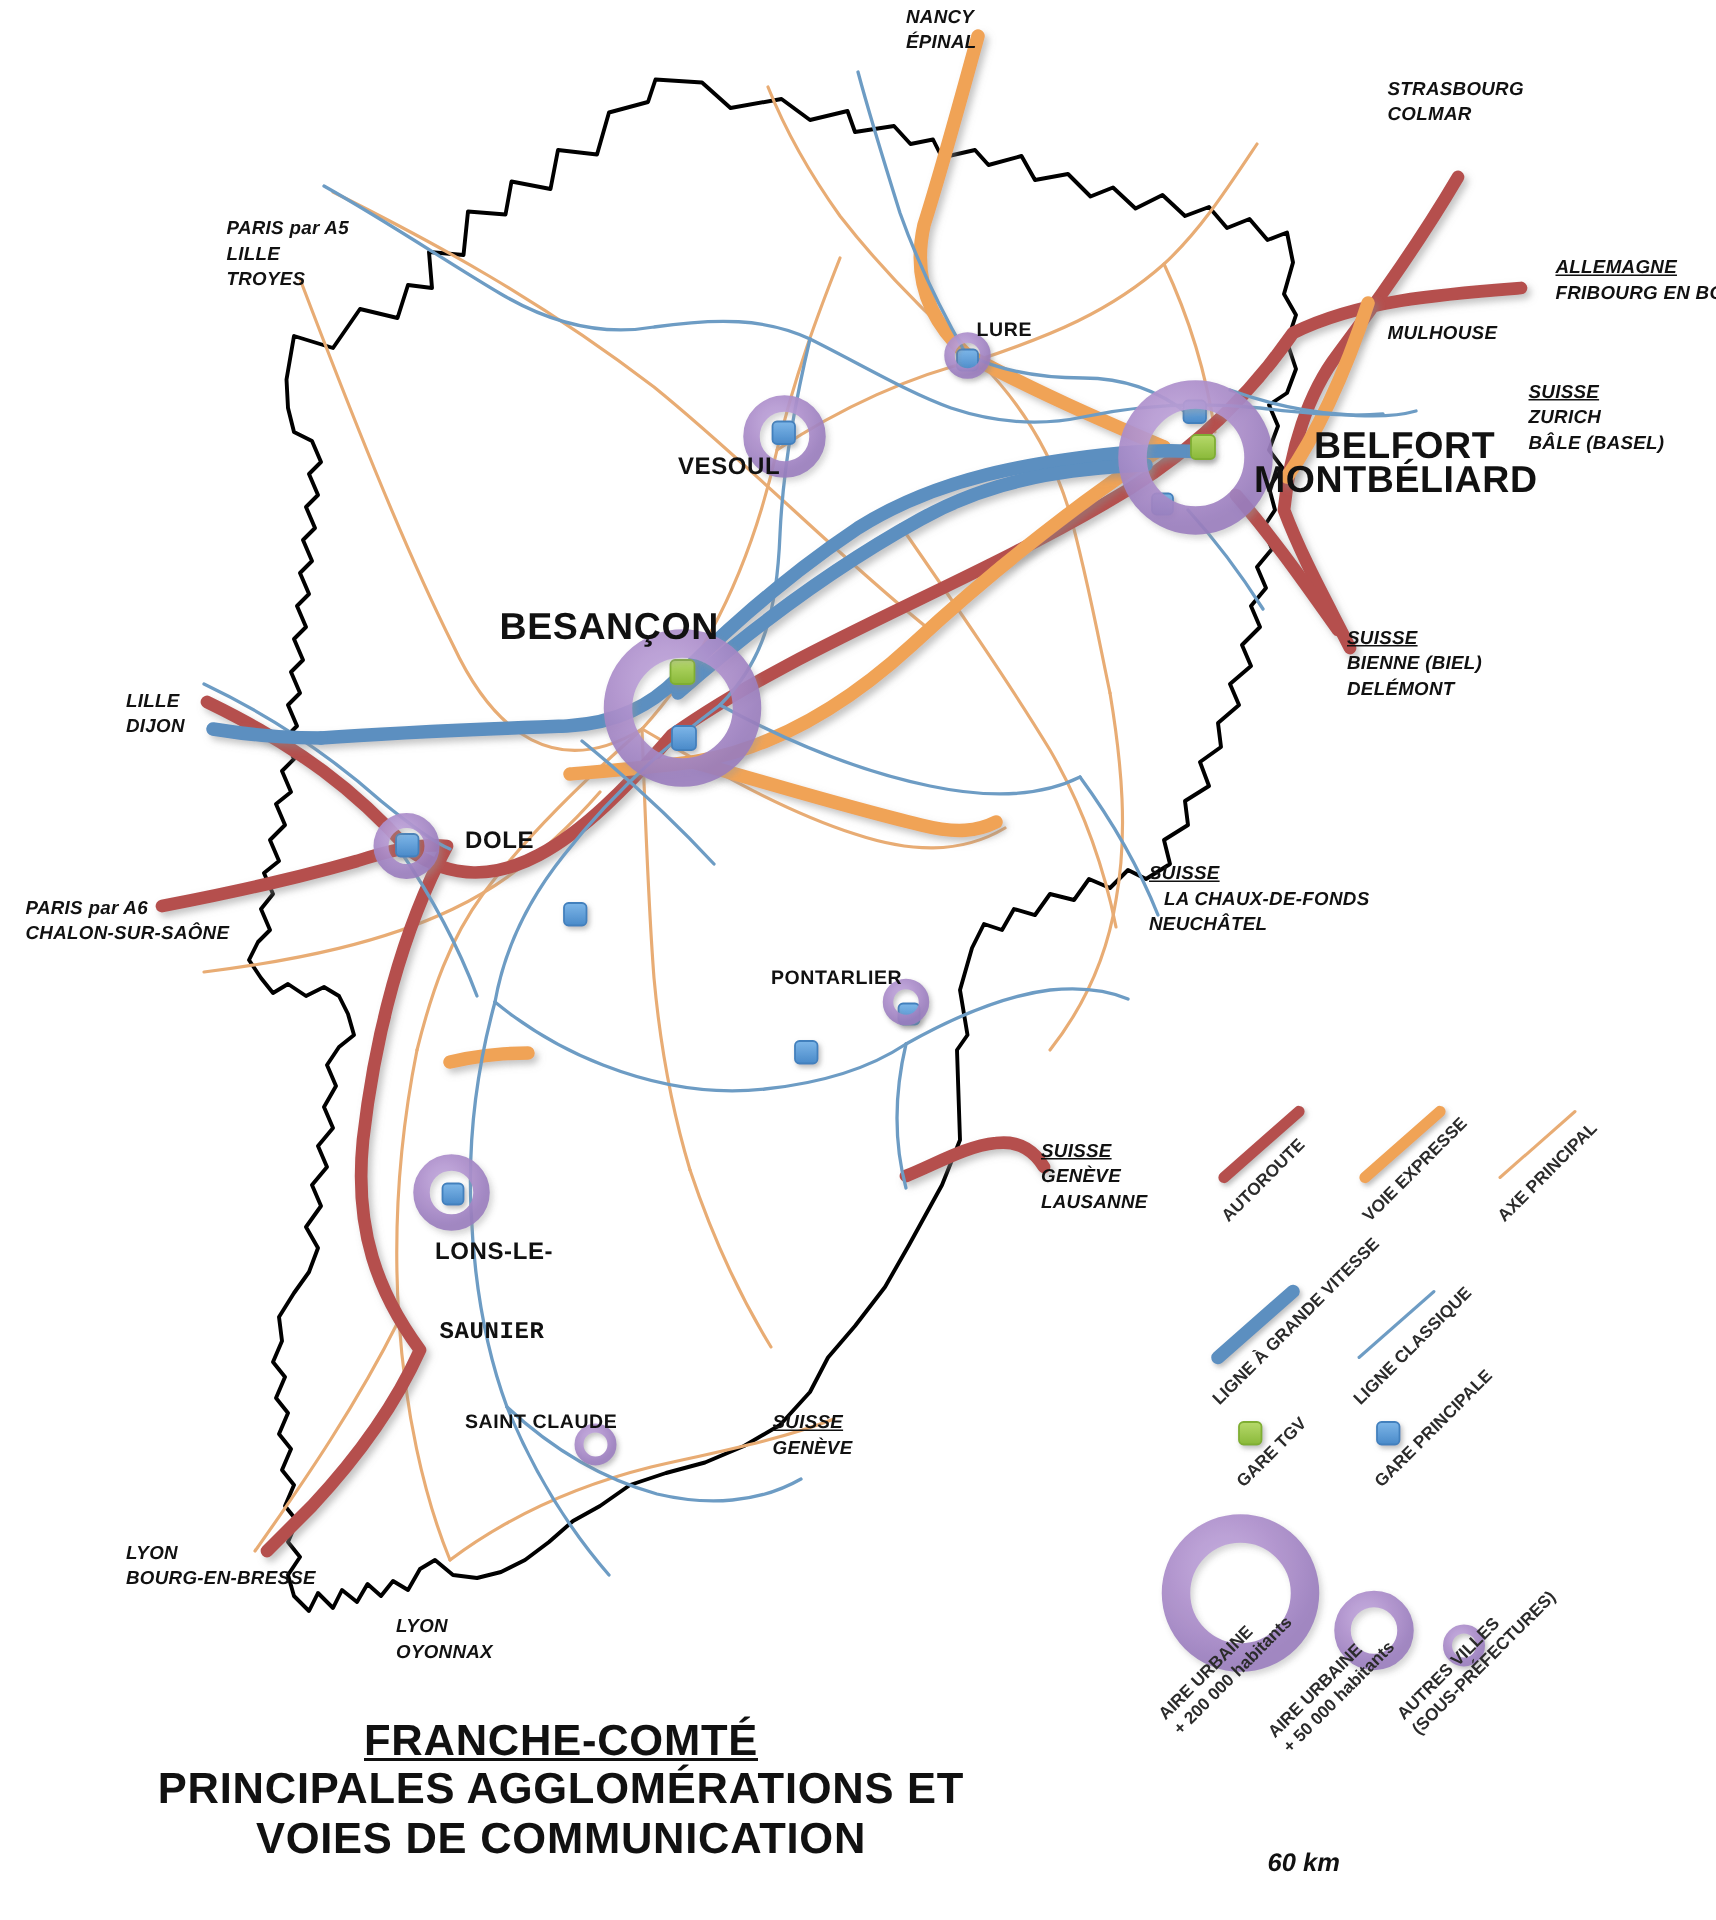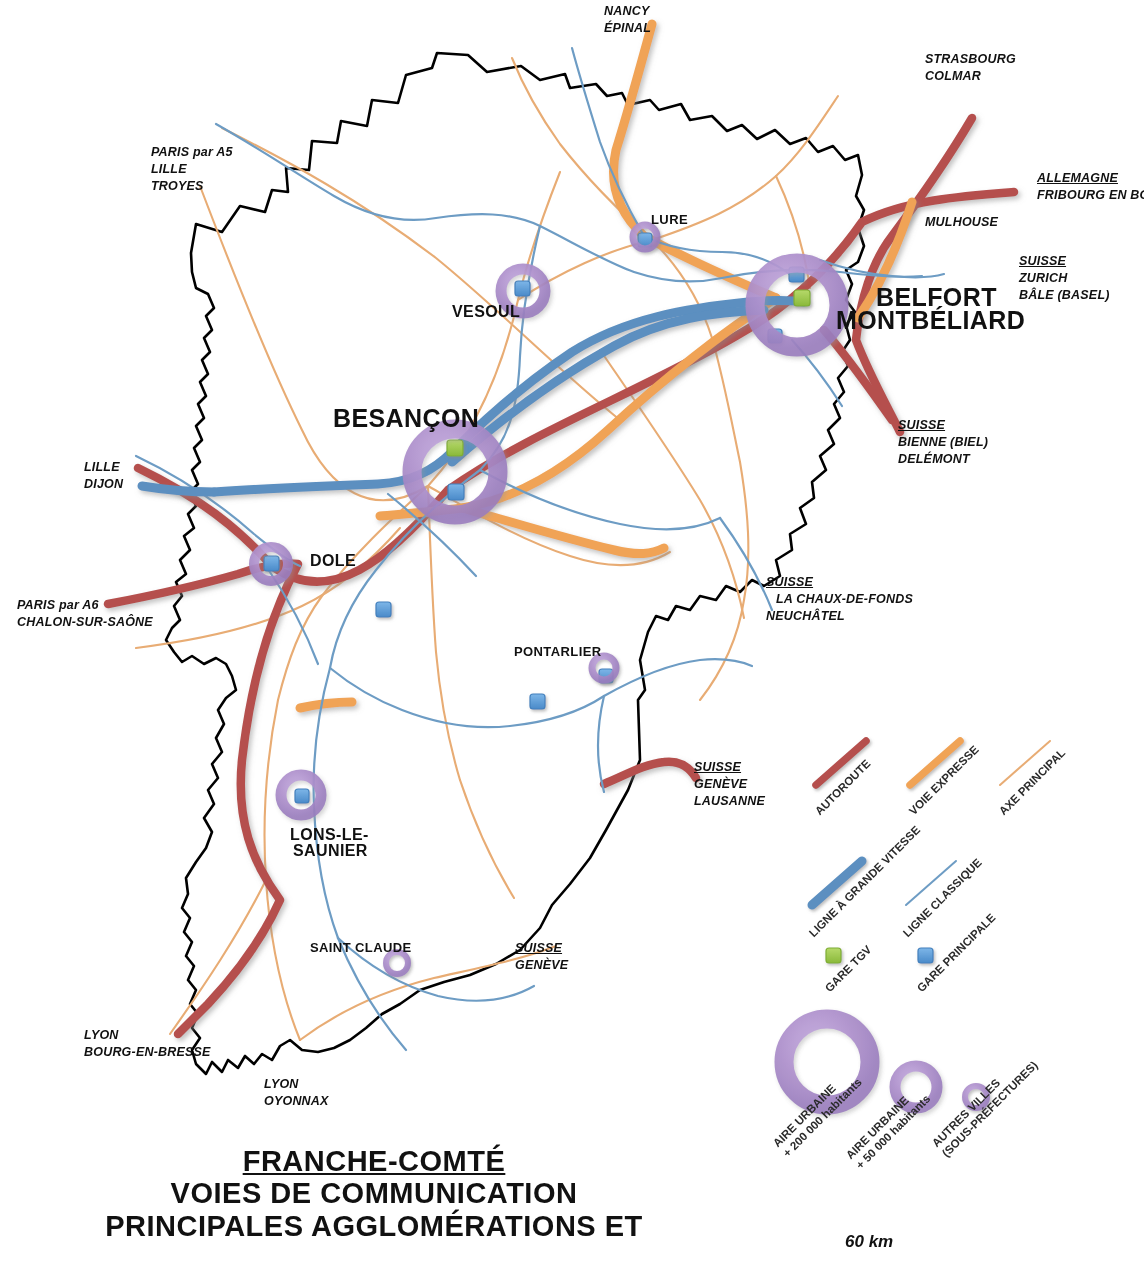--- a/index.html
+++ b/index.html
@@ -242,21 +242,21 @@
       <line x1="768" y1="1222" x2="973" y2="1222" stroke="#000" stroke-width="6" filter="url(#shs)"></line>
     </g>
   </svg>
 
   <div class="lbl city city-big" style="left:333px;top:404px;">BESANÇON</div>
   <div class="lbl city city-big" style="left:876px;top:283px;">BELFORT</div>
   <div class="lbl city city-big" style="left:836px;top:306px;text-align:center;">MONTBÉLIARD</div>
   <div class="lbl city city-mid" style="left:452px;top:303px;">VESOUL</div>
   <div class="lbl city city-mid" style="left:310px;top:552px;">DOLE</div>
   <div class="lbl city city-mid" style="left:290px;top:826px;">LONS-LE-</div>
-  <div class="lbl city city-mid" style="left:293px;top:842px;">SAUNIER</div>
+  <div class="lbl city city-mid" style="left:293px;top:880px;font-family:Liberation Mono, monospace;">SAUNIER</div>
   <div class="lbl city city-sm" style="left:651px;top:213px;text-align:center;">LURE</div>
   <div class="lbl city city-sm" style="left:514px;top:645px;">PONTARLIER</div>
   <div class="lbl city city-sm" style="left:310px;top:941px;">SAINT CLAUDE</div>
 
   <div class="lbl ext" style="left:604px;top:4px;">NANCY</div>
   <div class="lbl ext" style="left:604px;top:21px;">ÉPINAL</div>
 
   <div class="lbl ext" style="left:925px;top:52px;">STRASBOURG</div>
   <div class="lbl ext" style="left:925px;top:69px;">COLMAR</div>
 
@@ -314,17 +314,17 @@
 + 200 000 habitants</div>
   <div class="legtext" style="left:843px;top:1152px;">AIRE URBAINE
 + 50 000 habitants</div>
   <div class="legtext" style="left:929px;top:1140px;">AUTRES VILLES
 (SOUS-PRÉFECTURES)</div>
 
   <div class="scalelbl" style="left:845px;top:1232px;">60 km</div>
 
   <div class="title" style="left:94px;top:1145px;width:560px;">
     <div class="t1">FRANCHE-COMTÉ</div>
+    <div>PRINCIPALES AGGLOMÉRATIONS ET</div>
     <div>VOIES DE COMMUNICATION</div>
-    <div>PRINCIPALES AGGLOMÉRATIONS ET</div>
   </div>
 
 </div>
 
 </body></html>

